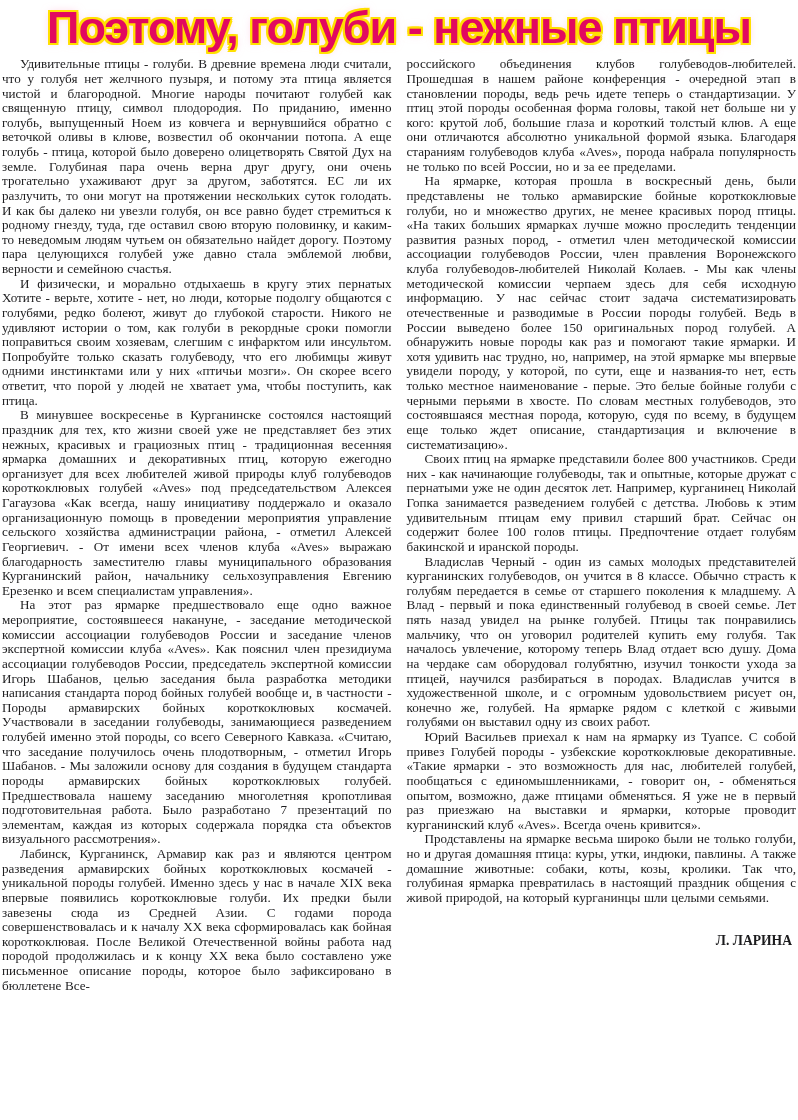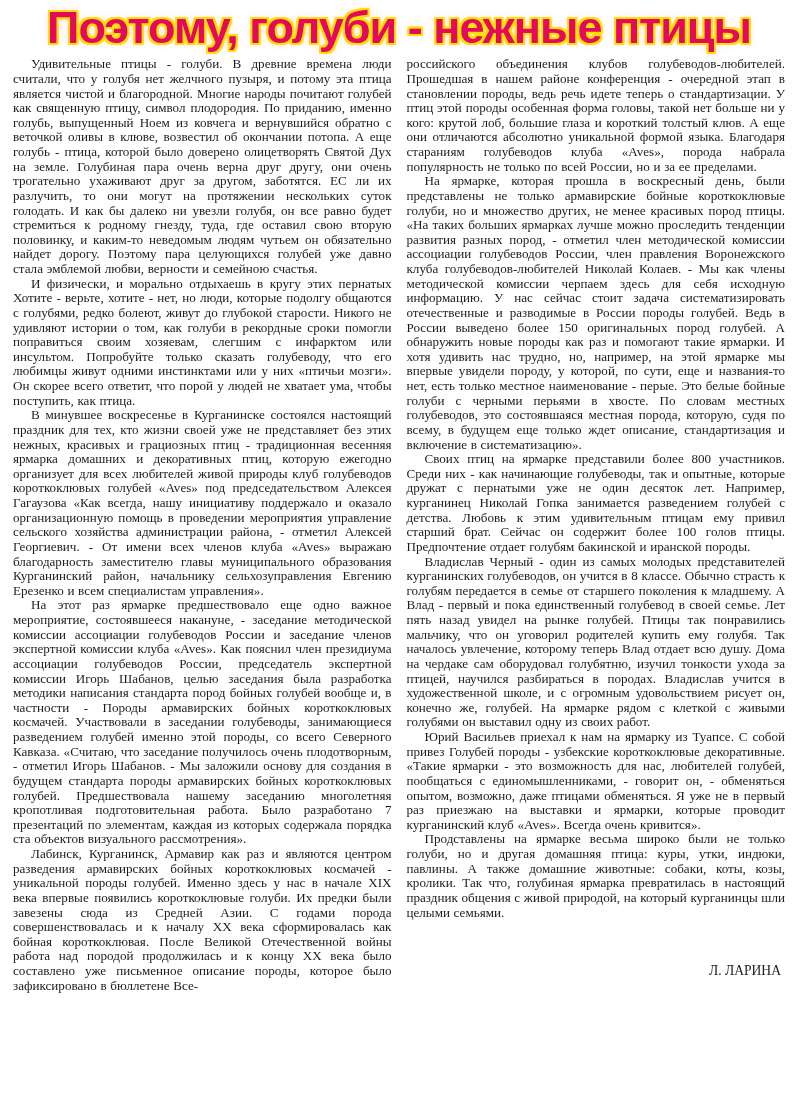--- a/index.html
+++ b/index.html
@@ -33,38 +33,38 @@
        2px  2px 0 var(--title-outline),
       -2px  0   0 var(--title-outline),
        2px  0   0 var(--title-outline),
        0   -2px 0 var(--title-outline),
        0    2px 0 var(--title-outline),
        0 0 9px rgba(255,160,200,0.55);
   }
   .columns{
     display:flex;
     gap:15px;
-    padding:0 13px;
+    padding:0 2px;
   }
   .col{
     flex:1 1 0;
     text-align:justify;
     font-size:13.1px;
     line-height:14.62px;
   }
   .col p{
     margin:0;
     text-indent:18px;
     word-spacing:0.4px;
   }
   .col p.no-indent{text-indent:0;}
   .byline{
-    margin-top:44px;
+    margin-top:28px;
     text-align:right;
-    font-weight:normal;
+    font-weight:bold;
     font-size:13.6px;
     padding-right:4px;
   }
 </style>
 </head>
 <body>
 
 <div class="page">
 
   <h1 class="title">Поэтому, голуби - нежные птицы</h1>

